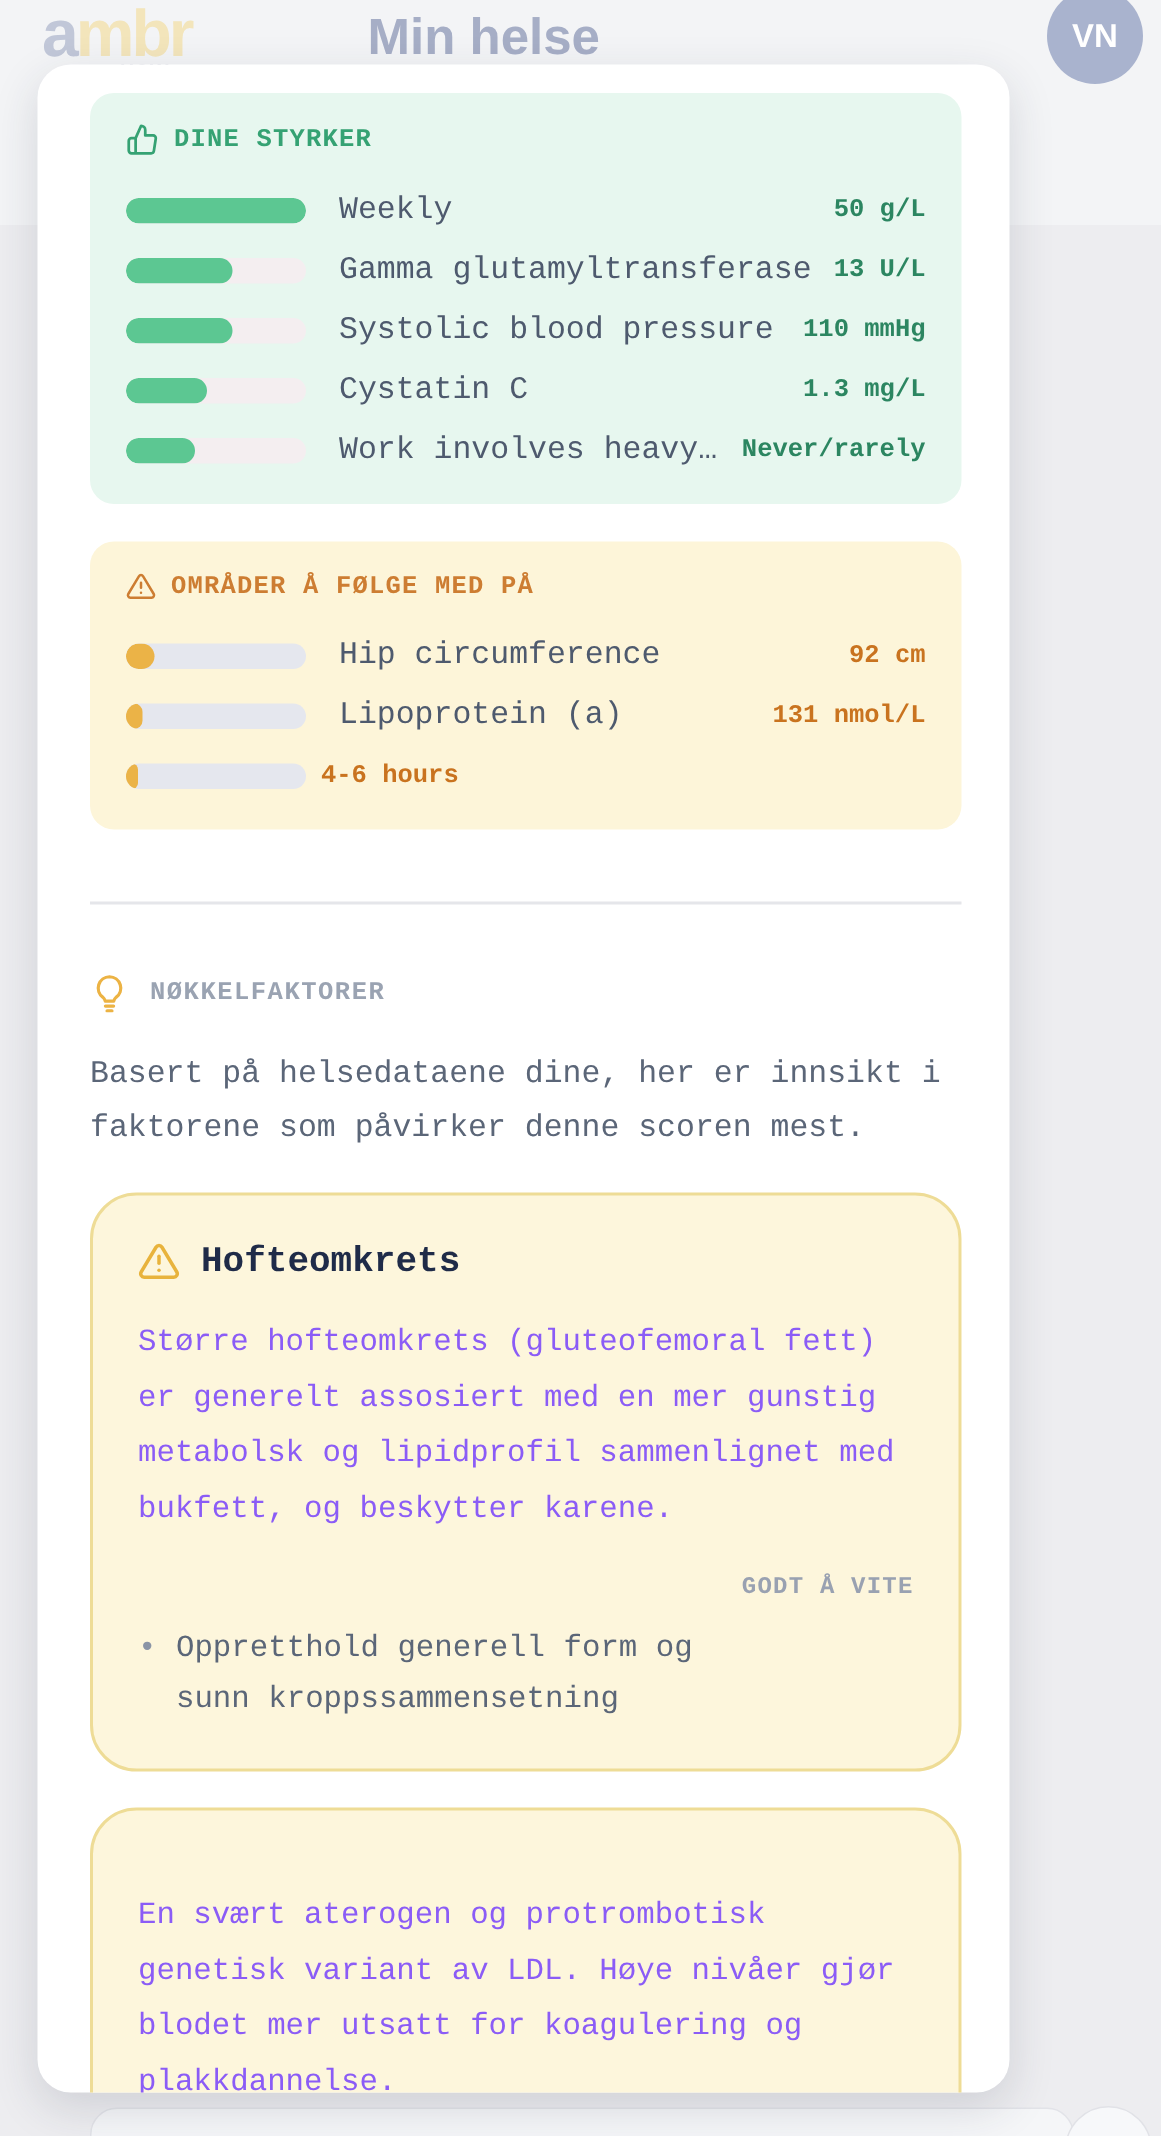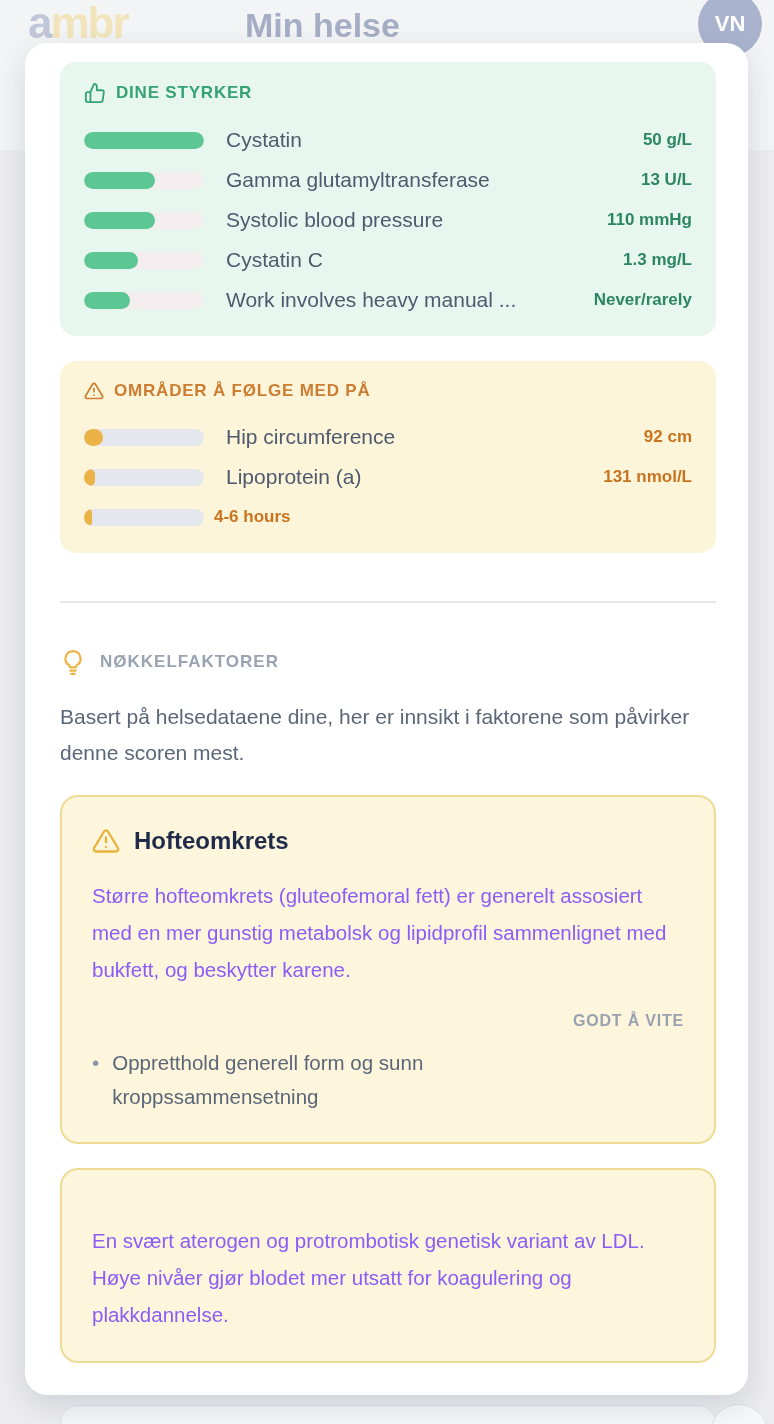--- a/index.html
+++ b/index.html
@@ -20,23 +20,23 @@
   .app-title { position:absolute; left:245px; top:6px; font-size:34px; font-weight:700; color:#a6aec6; }
   .avatar { position:absolute; right:12px; top:-8px; width:64px; height:64px; border-radius:50%;
             background:#a9b3ce; color:#ffffff; font-weight:700; font-size:22px;
             display:flex; align-items:center; justify-content:center; }
   .under-card { position:absolute; left:60px; right:58px; top:1405px; height:60px;
                 background:#f5f6f8; border:1px solid #e2e3e8; border-radius:18px; }
   .under-fab { position:absolute; right:6px; top:1404px; width:58px; height:58px; border-radius:50%;
                background:#f7f8fa; border:1px solid #e1e2e7; }
 
   
-  .modal { position:absolute; left:25px; top:43px; width:723px; height:1352px;
+  .modal { position:absolute; left:25px; top:43px; width:648px; height:1352px;
            background:#ffffff; border-radius:22px; overflow:hidden; z-index:2;
-           box-shadow:0 10px 30px rgba(40,50,70,.15); }
+           box-shadow:0 10px 30px rgba(40,50,70,.15);font-family:Liberation Mono, monospace; }
   .modal-inner { padding:19px 32px 0 35px; }
 
   .panel { border-radius:16px; padding:16px 24px; }
   .panel-green { background:#e7f7ef; }
   .panel-summary { background:#fdf5d9; margin-top:25px; }
 
   .panel-head { display:flex; align-items:center; gap:10px; font-size:17px; font-weight:700;
                 letter-spacing:.8px; margin:4px 0 16px; }
   .panel-green .panel-head { color:#35a273; }
   .panel-summary .panel-head { color:#cd7d32; }
@@ -56,21 +56,21 @@
   .panel-summary .metric-value { color:#c9731f; }
 
   .divider { border:none; border-top:2px solid #e5e6ea; margin:48px 0 0 0; }
 
   .kf-head { display:flex; align-items:center; gap:14px; margin-top:46px;
              font-size:17px; font-weight:700; letter-spacing:1px; color:#9aa3b2; }
   .kf-head svg { color:#ecb344; flex:none; }
   .kf-intro { margin-top:24px; font-size:21px; line-height:36px; color:#5b6678; max-width:660px; }
 
   .factor-card { margin-top:24px; background:#fdf6dc; border:2px solid #eedc96;
-                 border-radius:18px; padding:30px 30px 28px 30px; }
+                 border-radius:31px; padding:30px 30px 28px 30px; }
   .factor-title-row { display:flex; align-items:center; gap:14px; }
   .factor-title-row svg { color:#e8b33c; flex:none; }
   .factor-title { font-size:24px; font-weight:700; color:#1f2b48; }
   .factor-body { margin-top:22px; font-size:20.5px; line-height:37px; color:#8b5cf6; max-width:585px; }
   .tips-title { margin-top:24px; font-size:16px; font-weight:700; letter-spacing:.8px; color:#99a1b1;text-align:right; }
   .tip-item { display:flex; gap:13px; margin-top:16px; font-size:20.5px; line-height:34px; color:#5b6678; }
   .tip-dot { color:#8a94a6; flex:none; }
   .tip-text { max-width:370px; }
 </style>
 </head>
@@ -93,21 +93,21 @@
       <div class="panel-head">
         <svg width="22" height="22" viewBox="0 0 24 24" fill="none" stroke="currentColor" stroke-width="2" stroke-linecap="round" stroke-linejoin="round">
             <path d="M14 9V5a3 3 0 0 0-3-3l-4 9v11h11.28a2 2 0 0 0 2-1.7l1.38-9a2 2 0 0 0-2-2.3zM7 22H4a2 2 0 0 1-2-2v-7a2 2 0 0 1 2-2h3"></path>
           </svg>
         <span>DINE STYRKER</span>
       </div>
       <div class="metric-row">
         <div class="bar">
             <div class="bar-fill" style="width: 100%;"></div>
           </div>
-        <div class="metric-label">Cystatin</div>
+        <div class="metric-label">Weekly</div>
         <div class="metric-value">50 g/L</div>
       </div>
       <div class="metric-row">
         <div class="bar">
             <div class="bar-fill" style="width: 59%;"></div>
           </div>
         <div class="metric-label">Gamma glutamyltransferase</div>
         <div class="metric-value">13 U/L</div>
       </div>
       <div class="metric-row">

